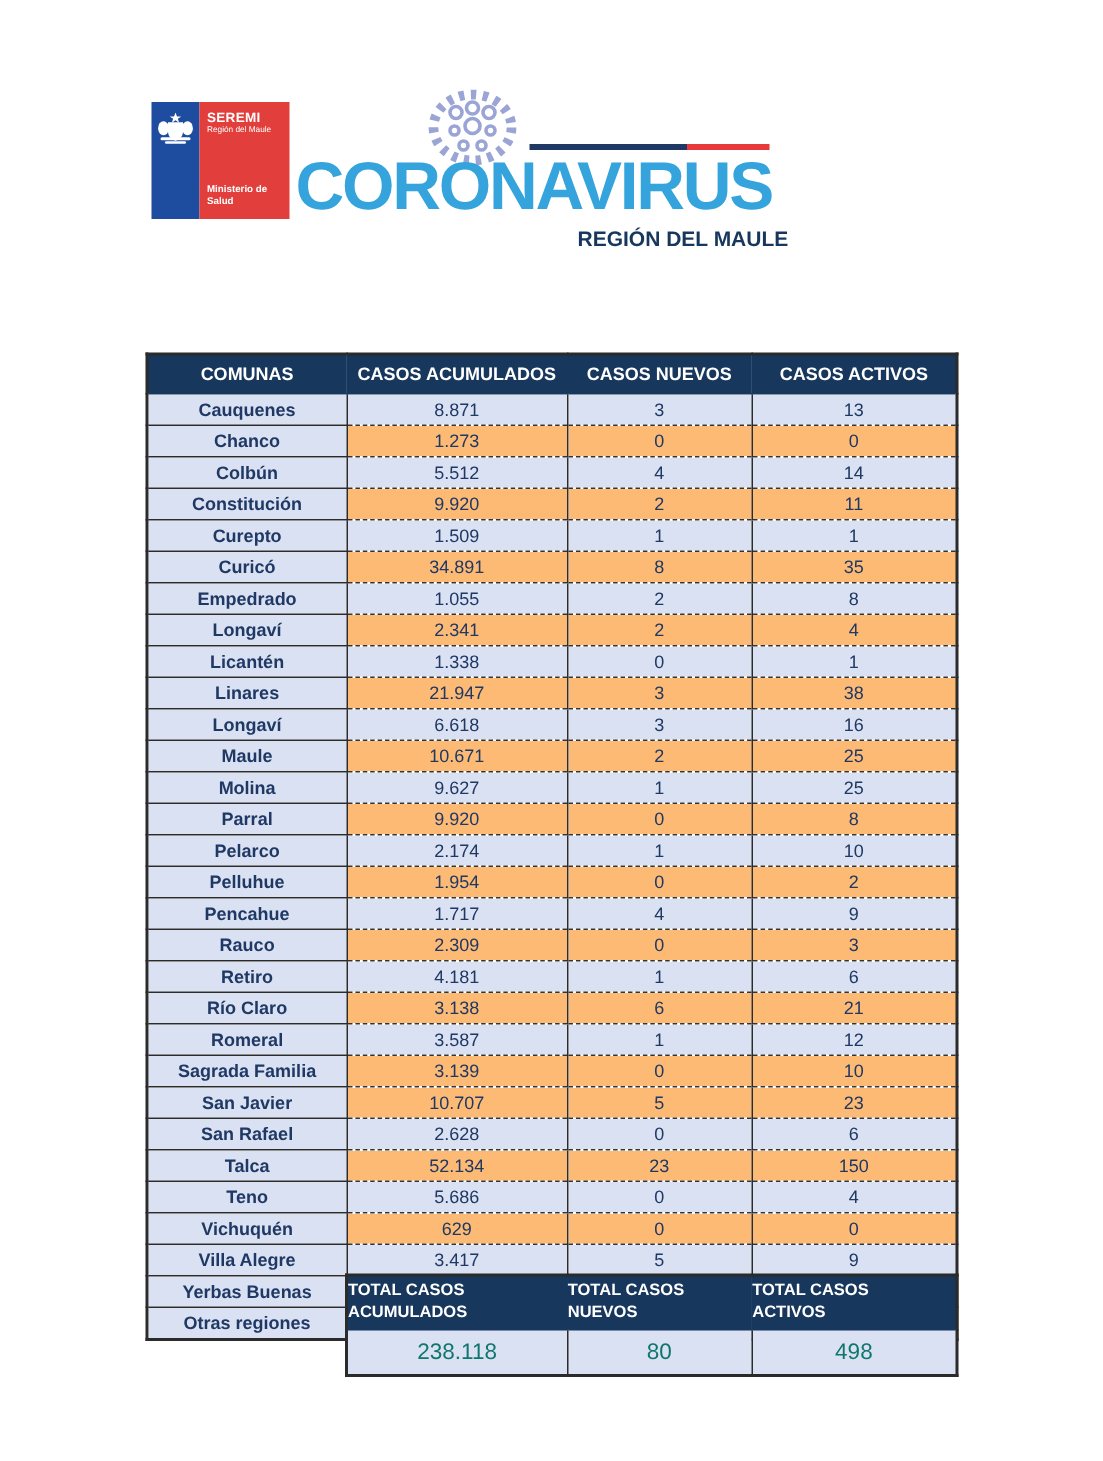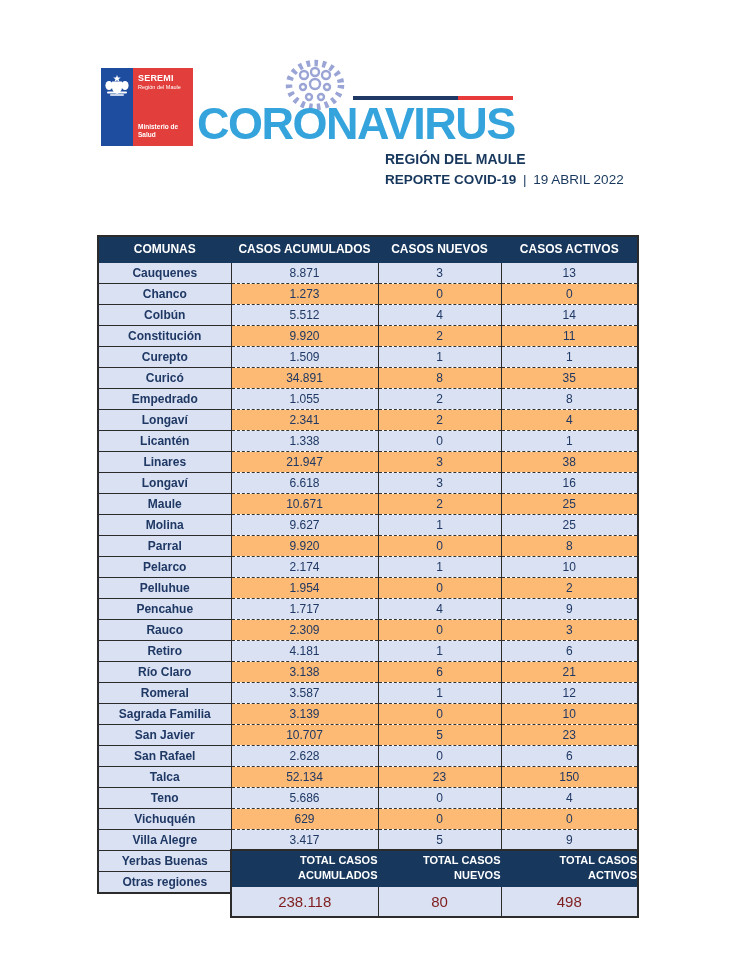--- a/index.html
+++ b/index.html
@@ -42,22 +42,22 @@
   tr.odd  td.value { background: #D9E1F2; }
   tr.even td.value { background: #fdba74; }
 
   .corner-marker { position: absolute; left: 531px; top: 638px; width: 0; height: 0;
                    border-left: 8px solid transparent; border-bottom: 8px solid #17375D; }
 
   
   table.totals { position: absolute; left: 230px; top: 849px; width: 407px; border-collapse: collapse; table-layout: fixed;
                  border: 2px solid #2b2b2b; }
   table.totals th { height: 36px; background: #17375D; color: #fff; font-size: 11px; font-weight: bold;
-                    text-align: right; vertical-align: middle; line-height: 15px; border: 1px solid #17375D; padding-left: 20px; }
-  table.totals td { height: 31px; background: #D9E1F2; color: #7f1d1d; font-size: 15px;
+                    text-align: left; vertical-align: middle; line-height: 15px; border: 1px solid #17375D; }
+  table.totals td { height: 31px; background: #D9E1F2; color: #0f766e; font-size: 15px;
                     text-align: center; vertical-align: middle; border: 1.5px solid #2b2b2b; }
 </style>
 </head>
 <body>
 
 <div class="page">
 
   <div class="logo">
     <div class="logo-blue">
       <svg class="coat" width="26" height="22" viewBox="0 0 26 22">
@@ -96,25 +96,20 @@
   </svg>
 
   <div class="brand">CORONAVIRUS</div>
 
   <div class="accent-line">
     <span class="seg-navy"></span>
     <span class="seg-red"></span>
   </div>
 
   <div class="region-title">REGIÓN DEL MAULE</div>
-  <div class="report-line">
-    <span class="report-label">REPORTE COVID-19</span>
-    <span class="report-pipe">|</span>
-    <span class="report-date">19 ABRIL 2022</span>
-  </div>
 
   <div class="table-wrap">
     <table class="main">
       <colgroup>
         <col style="width:133px">
           <col style="width:147px">
           <col style="width:123px">
           <col style="width:137px">
       </colgroup>
       <thead>

